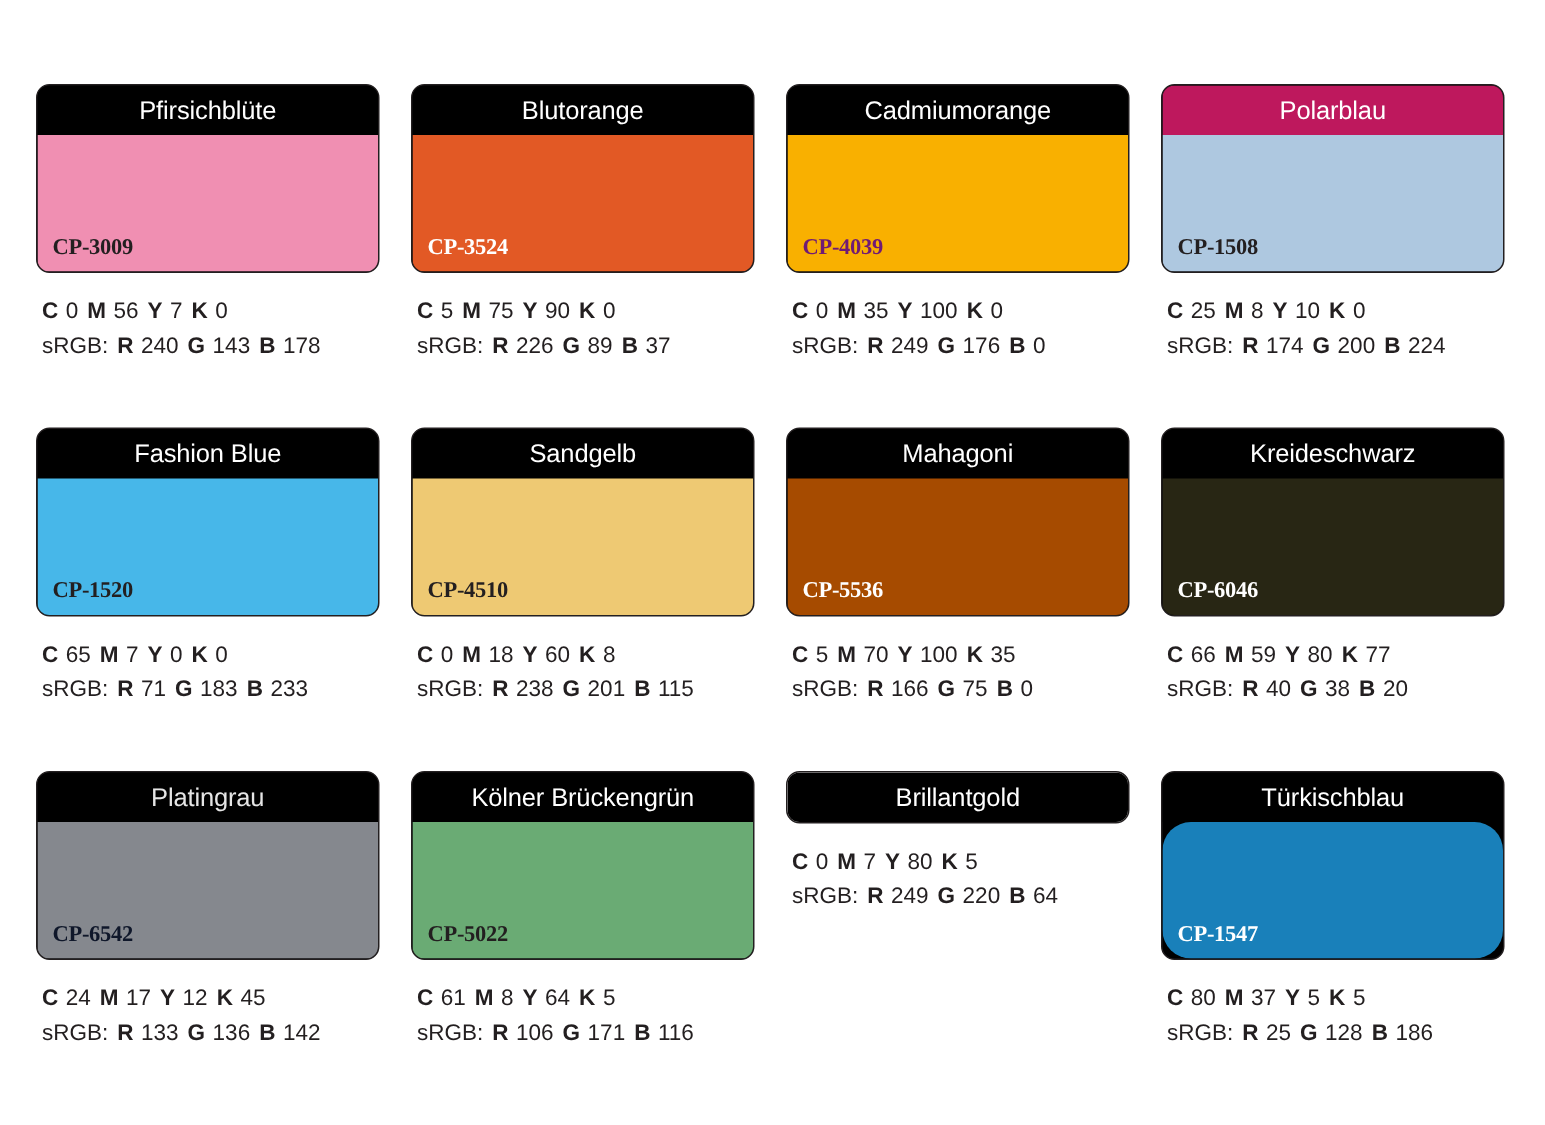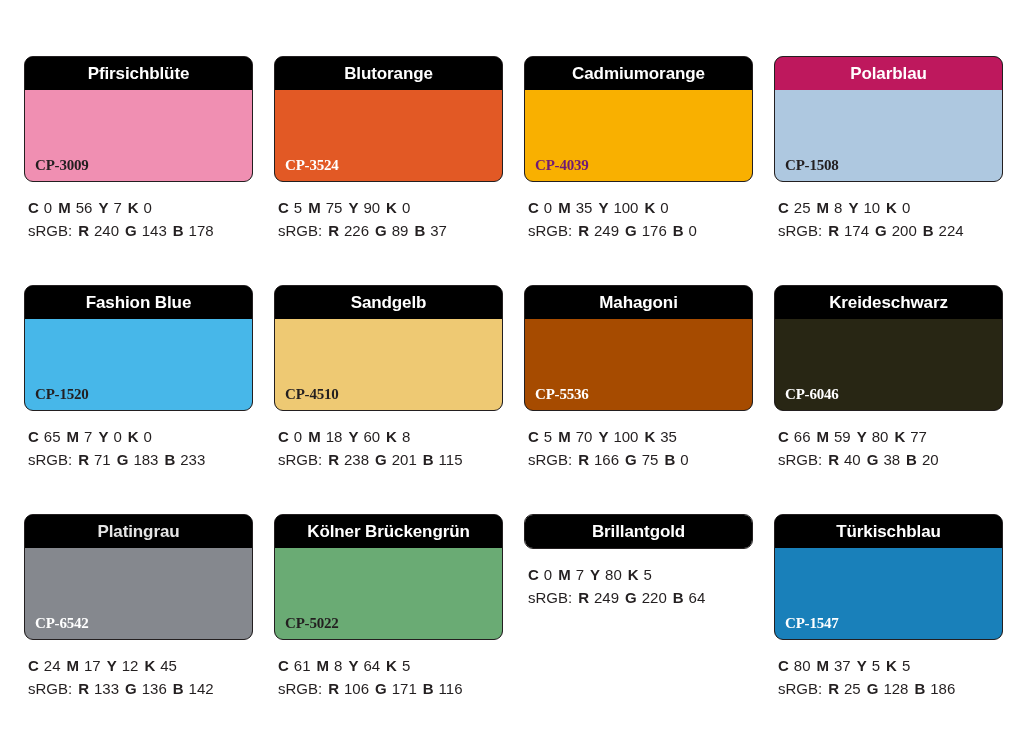--- a/index.html
+++ b/index.html
@@ -49,21 +49,21 @@
     display: flex;
     align-items: center;
     justify-content: center;
     padding: 0 6px;
     box-sizing: border-box;
   }
 
   .chip-name {
     color: #ffffff;
     font-size: 17px;
-    font-weight: bold;
+    font-weight: normal;
     line-height: 1;
     letter-spacing: -0.1px;
     white-space: nowrap;
   }
 
   .chip-body {
     height: 91px;
     position: relative;
     box-sizing: border-box;
   }
@@ -226,21 +226,21 @@
           <div class="spec-line"><span class="k">C</span><span class="gap"></span><span class="v">66</span><span class="sep"></span><span class="k">M</span><span class="gap"></span><span class="v">59</span><span class="sep"></span><span class="k">Y</span><span class="gap"></span><span class="v">80</span><span class="sep"></span><span class="k">K</span><span class="gap"></span><span class="v">77</span></div>
           <div class="spec-line"><span class="spec-prefix">sRGB:</span><span class="sep"></span><span class="k">R</span><span class="gap"></span><span class="v">40</span><span class="sep"></span><span class="k">G</span><span class="gap"></span><span class="v">38</span><span class="sep"></span><span class="k">B</span><span class="gap"></span><span class="v">20</span></div>
         </div>
       </div>
       <div class="swatch-card">
         <div class="chip">
           <div class="chip-header" style="background: rgb(0, 0, 0);">
             <div class="chip-name" style="color: #e5e5e5;">Platingrau</div>
           </div>
           <div class="chip-body" style="background: rgb(133, 136, 142);">
-            <div class="chip-code" style="color: #ffffff;">CP-6542</div>
+            <div class="chip-code" style="color: #0f172a;">CP-6542</div>
           </div>
         </div>
         <div class="specs">
           <div class="spec-line"><span class="k">C</span><span class="gap"></span><span class="v">24</span><span class="sep"></span><span class="k">M</span><span class="gap"></span><span class="v">17</span><span class="sep"></span><span class="k">Y</span><span class="gap"></span><span class="v">12</span><span class="sep"></span><span class="k">K</span><span class="gap"></span><span class="v">45</span></div>
           <div class="spec-line"><span class="spec-prefix">sRGB:</span><span class="sep"></span><span class="k">R</span><span class="gap"></span><span class="v">133</span><span class="sep"></span><span class="k">G</span><span class="gap"></span><span class="v">136</span><span class="sep"></span><span class="k">B</span><span class="gap"></span><span class="v">142</span></div>
         </div>
       </div>
       <div class="swatch-card">
         <div class="chip">
           <div class="chip-header" style="background: rgb(0, 0, 0);">
@@ -264,21 +264,21 @@
         <div class="specs">
           <div class="spec-line"><span class="k">C</span><span class="gap"></span><span class="v">0</span><span class="sep"></span><span class="k">M</span><span class="gap"></span><span class="v">7</span><span class="sep"></span><span class="k">Y</span><span class="gap"></span><span class="v">80</span><span class="sep"></span><span class="k">K</span><span class="gap"></span><span class="v">5</span></div>
           <div class="spec-line"><span class="spec-prefix">sRGB:</span><span class="sep"></span><span class="k">R</span><span class="gap"></span><span class="v">249</span><span class="sep"></span><span class="k">G</span><span class="gap"></span><span class="v">220</span><span class="sep"></span><span class="k">B</span><span class="gap"></span><span class="v">64</span></div>
         </div>
       </div>
       <div class="swatch-card">
         <div class="chip">
           <div class="chip-header" style="background: rgb(0, 0, 0);">
             <div class="chip-name" style="color: rgb(255, 255, 255);">Türkischblau</div>
           </div>
-          <div class="chip-body" style="background: rgb(25, 128, 186);">
+          <div class="chip-body" style="background: rgb(25, 128, 186); border-radius: 19px;">
             <div class="chip-code" style="color: rgb(255, 255, 255);">CP-1547</div>
           </div>
         </div>
         <div class="specs">
           <div class="spec-line"><span class="k">C</span><span class="gap"></span><span class="v">80</span><span class="sep"></span><span class="k">M</span><span class="gap"></span><span class="v">37</span><span class="sep"></span><span class="k">Y</span><span class="gap"></span><span class="v">5</span><span class="sep"></span><span class="k">K</span><span class="gap"></span><span class="v">5</span></div>
           <div class="spec-line"><span class="spec-prefix">sRGB:</span><span class="sep"></span><span class="k">R</span><span class="gap"></span><span class="v">25</span><span class="sep"></span><span class="k">G</span><span class="gap"></span><span class="v">128</span><span class="sep"></span><span class="k">B</span><span class="gap"></span><span class="v">186</span></div>
         </div>
       </div>
     </div>
 </div>

